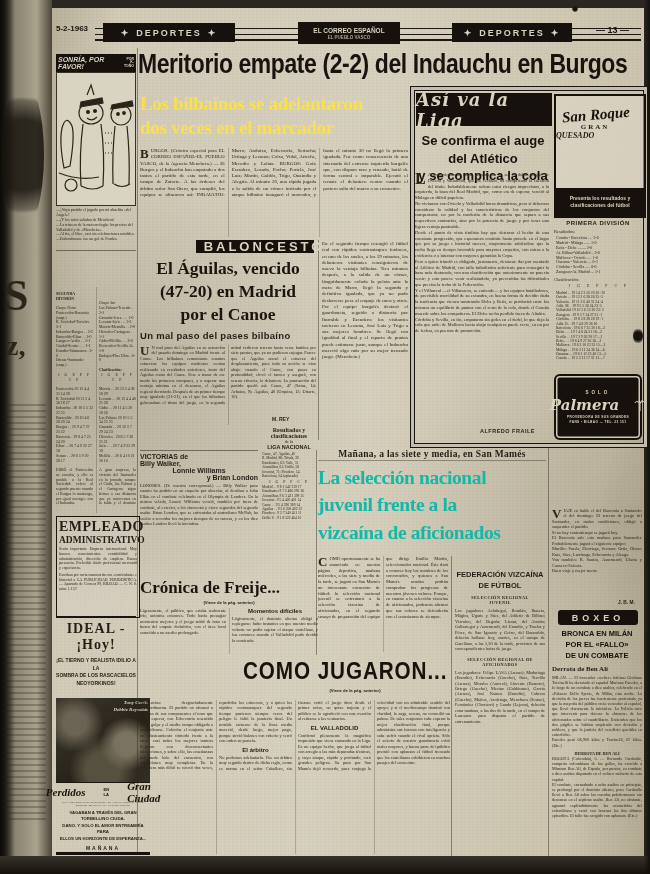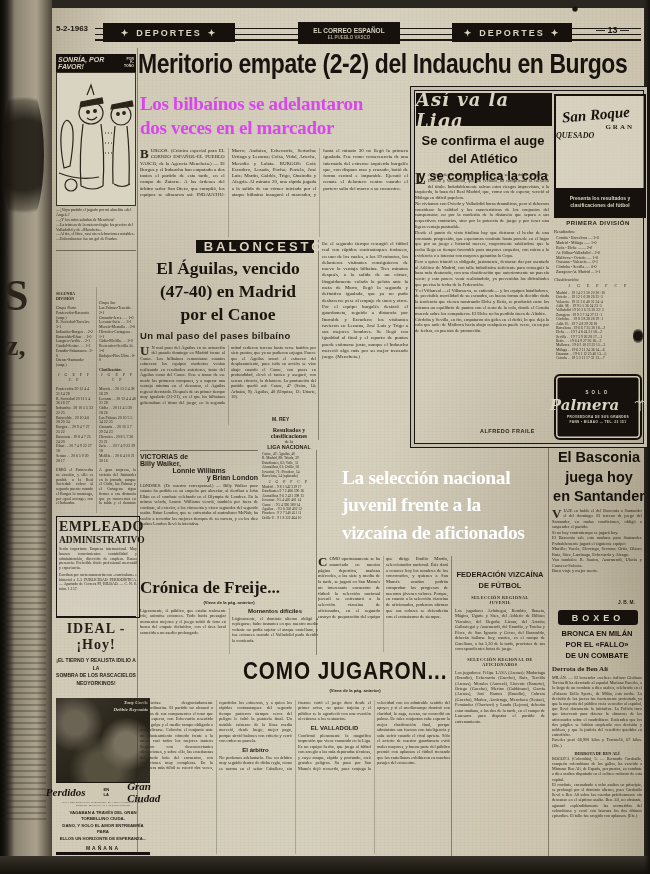--- a/index.html
+++ b/index.html
@@ -193,30 +193,30 @@
 ELLOS UN HORIZONTE DE ESPERANZA...</div>
   <div class="sansb center" style="font-size:5px;letter-spacing:2px;margin-top:3px;">MAÑANA</div>
 </div>
 
 <div class="abs vr" style="left:137px;top:48px;height:806px;"></div>
 <div class="abs vr" style="left:318px;top:240px;height:200px;"></div>
 <div class="abs vr" style="left:316px;top:450px;height:205px;"></div>
 <div class="abs vr" style="left:451px;top:556px;height:300px;"></div>
 <div class="abs vr" style="left:548px;top:448px;height:408px;"></div>
 
-<div class="abs serifb pre" style="left:140px;top:92px;width:268px;font-size:19px;line-height:1.25;letter-spacing:-.3px;color:#d946ef;">Los bilbaínos se adelantaron
+<div class="abs serifb pre" style="left:140px;top:92px;width:268px;font-size:19px;line-height:1.25;letter-spacing:-.3px;color:#fde047;">Los bilbaínos se adelantaron
 dos veces en el marcador</div>
 <div class="abs bt cols3 dc" style="left:140px;top:148px;width:268px;height:89px;overflow:hidden;">BURGOS. (Crónica especial para EL CORREO ESPAÑOL-EL PUEBLO VASCO, de la Agencia Mencheta.) — El Burgos y el Indauchu han empatado a dos tantos el partido de esta tarde, en el campo de Zatorre. A las órdenes del árbitro señor San Otero, que cumplió, los equipos se alinearon así: INDAUCHU: Marro; Anduiza, Echevarría, Sertucha; Urtiaga y Lezama; Colsa, Vidal, Arteche, Merodio y Lalata. BURGOS: Goti; Escudero, Losada, Pocho; Portela, José Luis; Martín, Galdós, Trigo, Onaindía y Alegría. Al minuto 20, una rápida jugada a la salida de un córner iniciada por el ataque bilbaíno inauguró el marcador, y hasta el minuto 30 no llegó la primera igualada. Fue como consecuencia de una internada del extremo izquierda burgalés que, con disparo raso y cruzado, batió de forma central e imparable. Ejecutó el remate el delantero centro cuando el portero salía del marco a su encuentro.</div>
 <div class="abs bt" style="left:322px;top:241px;width:86px;height:204px;overflow:hidden;">En el segundo tiempo resurgió el fútbol real con rápidos contraataques foráneos, en uno de los cuales, a los 19 minutos, los delanteros visitantes consiguieron de nuevo la ventaja bilbaína. Tres minutos después, a la salida de un córner, lánguidamente colada la pelota ante la meta de Marro, llegó la segunda y definitiva igualada, que ya no pudo deshacerse pese al empuje de unos y otros. Por el equipo burgalés destacó el guardameta, seguido a distancia por Iturralde y Escudero; los visitantes tuvieron en Lezama, José Luis y Trigo a sus mejores hombres. Se llegó con igualdad al final y el reparto de puntos puede estimarse justo, aunque el Indauchu mereció algo más por su mejor trenzado juego. (Mencheta.)</div>
 
 <div class="abs badge" style="left:196px;top:240px;width:118px;height:13px;">
   <span style="font-size:13px;letter-spacing:3px;padding-left:18px;">BALONCESTO</span>
 </div>
 <div class="abs serifb center pre" style="left:140px;top:257px;width:176px;font-size:17.5px;line-height:1.3;color:#1b150f;">El Águilas, vencido
-(47-40) en Madrid
+(47-20) en Madrid
 por el Canoe</div>
 <div class="abs sansb" style="left:140px;top:330px;width:176px;font-size:9.5px;letter-spacing:.3px;">Un mal paso del pases bilbaíno</div>
 <div class="abs bt44 cols2 dc" style="left:140px;top:345px;width:176px;height:80px;overflow:hidden;">UN mal paso del Águilas en su actuación del pasado domingo en Madrid frente al Canoe. Los bilbaínos remontaron cuantos esfuerzos los equipos modestos venían realizando en resultados anteriores, tanto del Águilas como del Canoe. Pese a trazar de ese modo los primeros compases, y a superar una ventaja mínima en el descanso, el Águilas regresó derrotado. Después de un primer tiempo muy igualado (21-21), en el que los bilbaínos gobernaban el ritmo del juego, en la segunda mitad cedieron terreno hasta verse batidos por siete puntos, que ya no pudieron enjugar. Parece que el Águilas acusó el esfuerzo del desplazamiento, pues toda su acción se vino abajo cuando el Canoe, con pases en profundidad, elevó el tanteo y aseguró, con serena eficacia, la delantera. La puntuación del partido quedó así: Canoe, 47 (Sainz, 14; Arbaiza, 9); Águilas, 40 (Urquiza, 12; Uriarte, 10).</div>
 <div class="abs sansb" style="left:272px;top:416px;font-size:5px;">M. REY</div>
 
 <div class="abs" style="left:262px;top:427px;width:54px;height:228px;overflow:hidden;">
   <div class="serifb center" style="font-size:6px;">Resultados y</div>
   <div class="serifb center" style="font-size:6px;">clasificaciones</div>
   <div class="center" style="font-size:4.5px;">de la</div>
   <div class="sansb center" style="font-size:5.5px;">LIGA NACIONAL</div>
@@ -272,21 +272,21 @@
 <div class="abs bt dcL" style="left:415px;top:172px;width:134px;height:252px;overflow:hidden;font-size:4.6px;">LA nota destacada de la jornada ha de ser el doble traspié de Oviedo y Valladolid, que, de rechazo, ha complicado la cuestión del título. Indudablemente salvan estos riesgos imprevistos, a la izquierda, la baza del Real Madrid, que, como era de esperar, venció al Málaga en difícil papeleta.
 No vivíamos con Oviedo y Valladolid horas dramáticas, pero sí debemos considerar la calidad y las características de los conjuntos del campeonato; no por la modestia de la distancia que separa a sus respectivos contrarios, sino por la potencia de juego y por tener una ligera ventaja puntuable.
 Desde el punto de vista titulista hay que destacar el hecho de una constante progresión, que esperamos continúe hasta ponerle en el lugar que por su juego e historial merece, mayormente sabiéndose que la racha llega en tiempo favorable para mayores empeños, con miras a la evidencia o a intentar con mayores garantías la Copa.
 Pero a quien triunfó es obligado, justamente, destacar: dar por asentado al Atlético de Madrid, con talla futbolística suficiente para conseguir la baza más destacada, con una clasificación que anteriormente no parecía venir; y esto parece venir realizándolo, ya prevenidas las dificultades que precisa la fecha de la Federación.
 Y el Villarreal —el Villanueva, se entiende— y los equipos batalladores, de previsible movilidad de su escuadra, en buena forma de decidir: dada la tendencia que vienen mostrando Elche y Betis, se producirá entre los mismos un equilibrio de puntos con el resto de la cola, donde el Coruña muerde sobre los compañeros. El Elche no ha perdido fuera de Altabix.
 Córdoba y Sevilla, en fin, empataron sin goles en el derbi, lo que deja la cola que arde: de Mallorca hacia abajo cualquiera puede verse, en un par de fechas, en puestos de promoción.</div>
 <div class="abs sansb" style="left:480px;top:428px;font-size:5.5px;letter-spacing:.5px;">ALFREDO FRAILE</div>
 
 <div class="abs" style="left:554px;top:94px;width:88px;height:120px;border:2px solid #16110c;background:rgba(226,220,206,.5);">
   <div class="serifb" style="font-style:italic;font-size:15px;transform:rotate(-5deg);margin:10px 0 0 6px;color:#17120c;">San Roque</div>
-  <div class="serifb" style="font-size:7px;text-align:right;margin-right:10px;letter-spacing:2px;">GRAN</div>
+  <div class="serifb" style="font-size:7px;text-align:center;margin-right:10px;letter-spacing:2px;">GRAN</div>
   <div class="serifb" style="font-size:8px;text-align:left;margin-right:6px;font-style:italic;">QUESADO</div>
   <div class="badge pre center" style="position:absolute;left:0;bottom:0;width:100%;height:28px;">
     <span style="font-size:5px;white-space:pre-line;line-height:1.5;">Presenta los resultados y
 clasificaciones del fútbol</span>
   </div>
 </div>
 
 <div class="abs sansb center" style="left:554px;top:220px;width:88px;font-size:6px;letter-spacing:.5px;">PRIMERA DIVISIÓN</div>
 <div class="abs" style="left:554px;top:229px;font-size:4.5px;">Resultados:</div>
 <div class="abs tiny pre" style="left:556px;top:236px;width:86px;font-size:4px;">Coruña - Barcelona .... 3-0
@@ -324,39 +324,37 @@
       <g stroke="#d9d3c1" fill="none" stroke-width="1">
             <path d="M6 13 L6 5"></path>
             <path d="M6 5 q-4 -3 -5 0 M6 5 q4 -3 5 0 M6 5 q-2 -4 0 -4 M6 5 q2 -4 3 -2"></path>
           </g>
     </svg>
   </span>
   <span style="font-size:3.2px;letter-spacing:.4px;">PROVEEDORA DE SUS GRANDES</span>
   <span style="font-size:3.2px;letter-spacing:.4px;">FANS • BILBAO — TEL. 23 151</span>
 </div>
 
-<div class="abs serifb pre" style="left:318px;top:464px;width:228px;font-size:19.5px;line-height:1.4;letter-spacing:-.4px;color:#ffffff;padding-left:24px;">La selección nacional
+<div class="abs serifb center" style="left:318px;top:449px;width:228px;font-size:9.5px;letter-spacing:.3px;border-bottom:1px solid rgba(48,38,24,.4);padding-bottom:1px;">Mañana, a las siete y media, en San Mamés</div>
+<div class="abs serifb pre" style="left:318px;top:464px;width:228px;font-size:19.5px;line-height:1.4;letter-spacing:-.4px;color:#14b8a6;">La selección nacional
 juvenil frente a la
 vizcaína de aficionados</div>
 <div class="abs bt cols2 dc" style="left:318px;top:556px;width:130px;height:96px;overflow:hidden;font-size:4.6px;">COMO oportunamente se ha anunciado en nuestra página deportiva, mañana miércoles, a las siete y media de la tarde, se jugará en San Mamés un interesante encuentro de fútbol: la selección nacional juvenil se enfrentará a la selección vizcaína de aficionados, en el segundo ensayo de preparación del equipo que dirige Emilio Martín, seleccionador nacional. Éste dará a conocer hoy los nombres de los convocados, y quienes a San Mamés acudan podrán comprobar los progresos de nuestros jóvenes valores. Porque, en cuanto a la selección vizcaína de aficionados, podemos afirmar que sus colores se defenderán con el entusiasmo de siempre.</div>
 
 <div class="abs" style="left:455px;top:570px;width:90px;height:286px;overflow:hidden;">
   <div class="sansb center pre" style="font-size:7.5px;line-height:1.4;">FEDERACIÓN VIZCAÍNA
 DE FÚTBOL</div>
   <div class="center pre" style="font-size:4.2px;font-weight:bold;margin-top:4px;letter-spacing:.5px;">SELECCIÓN REGIONAL
 JUVENIL</div>
   <div class="bt44" style="margin-top:3px;">Los jugadores Achútegui, Bombín, Ibaseta, Mágica, Ugarte y Sáez, del Athletic de Bilbao; Vizcaíno, del Begoña; Lizaur, del Arratia; Gallastegui y Azurmendi, del Erandio, y Trueba y Pérez, de San Ignacio y Getxo, del Baracaldo, deberán hallarse hoy, martes, en el campo de Garellano, a las 5,30 de la tarde, provistos de sus correspondientes botas de juego.</div>
   <div class="center pre" style="font-size:4.2px;font-weight:bold;margin-top:5px;letter-spacing:.5px;">SELECCIÓN REGIONAL DE
 AFICIONADOS</div>
   <div class="bt44" style="margin-top:3px;">Los jugadores: Felipe LASA (Arenas); Madariaga (Erandio), Echevarría (Guecho), Ruiz, Tercilla (Arenas), Morales (Aurrerá), Llorente (Basurto), Ortega (Guecho), Merino (Galdácano), García (Arenas), José Ramos (Erandio), Cabrera (Guecho), Muñoz, Azcárraga, Menchaca (Sestao), Fernández (Chorierri) y Landa (Lejona), deberán estar mañana, a las dos de la tarde, en el campo de Lasesarre para disputar el partido de entrenamiento.</div>
 </div>
 
-<div class="abs sansb pre" style="left:551px;top:448px;width:96px;font-size:14.5px;line-height:1.35;text-align:center;color:#17120c;">El Basconia
-juega hoy
-en Santander</div>
 <div class="abs bt44 dc" style="left:552px;top:508px;width:90px;height:96px;overflow:hidden;">VIAJE en balde el del Basconia a Santander el del domingo. El terreno de juego del Santander, en malas condiciones, obligó a suspender el partido.
 Si no hay contratiempo se jugará hoy.
 El Basconia sale esta mañana para Santander. Probablemente jugará el siguiente equipo:
 Murillo; Varela, Elorriaga, Serrano; Ortiz, Olano; Ruiz, Sáez, Larrínaga, Echevarría y Alzaga.
 Van también: R. Santos, Azurmendi, Ulacia y Canseco-Soloeta.
 Buen viaje y mejor suerte.</div>
 <div class="abs sansb" style="left:618px;top:600px;font-size:4.8px;">J. B. M.</div>
 
 <div class="abs badge" style="left:558px;top:610px;width:80px;height:15px;border-radius:3px;">
   <span style="font-size:9px;letter-spacing:4px;">BOXEO</span>

